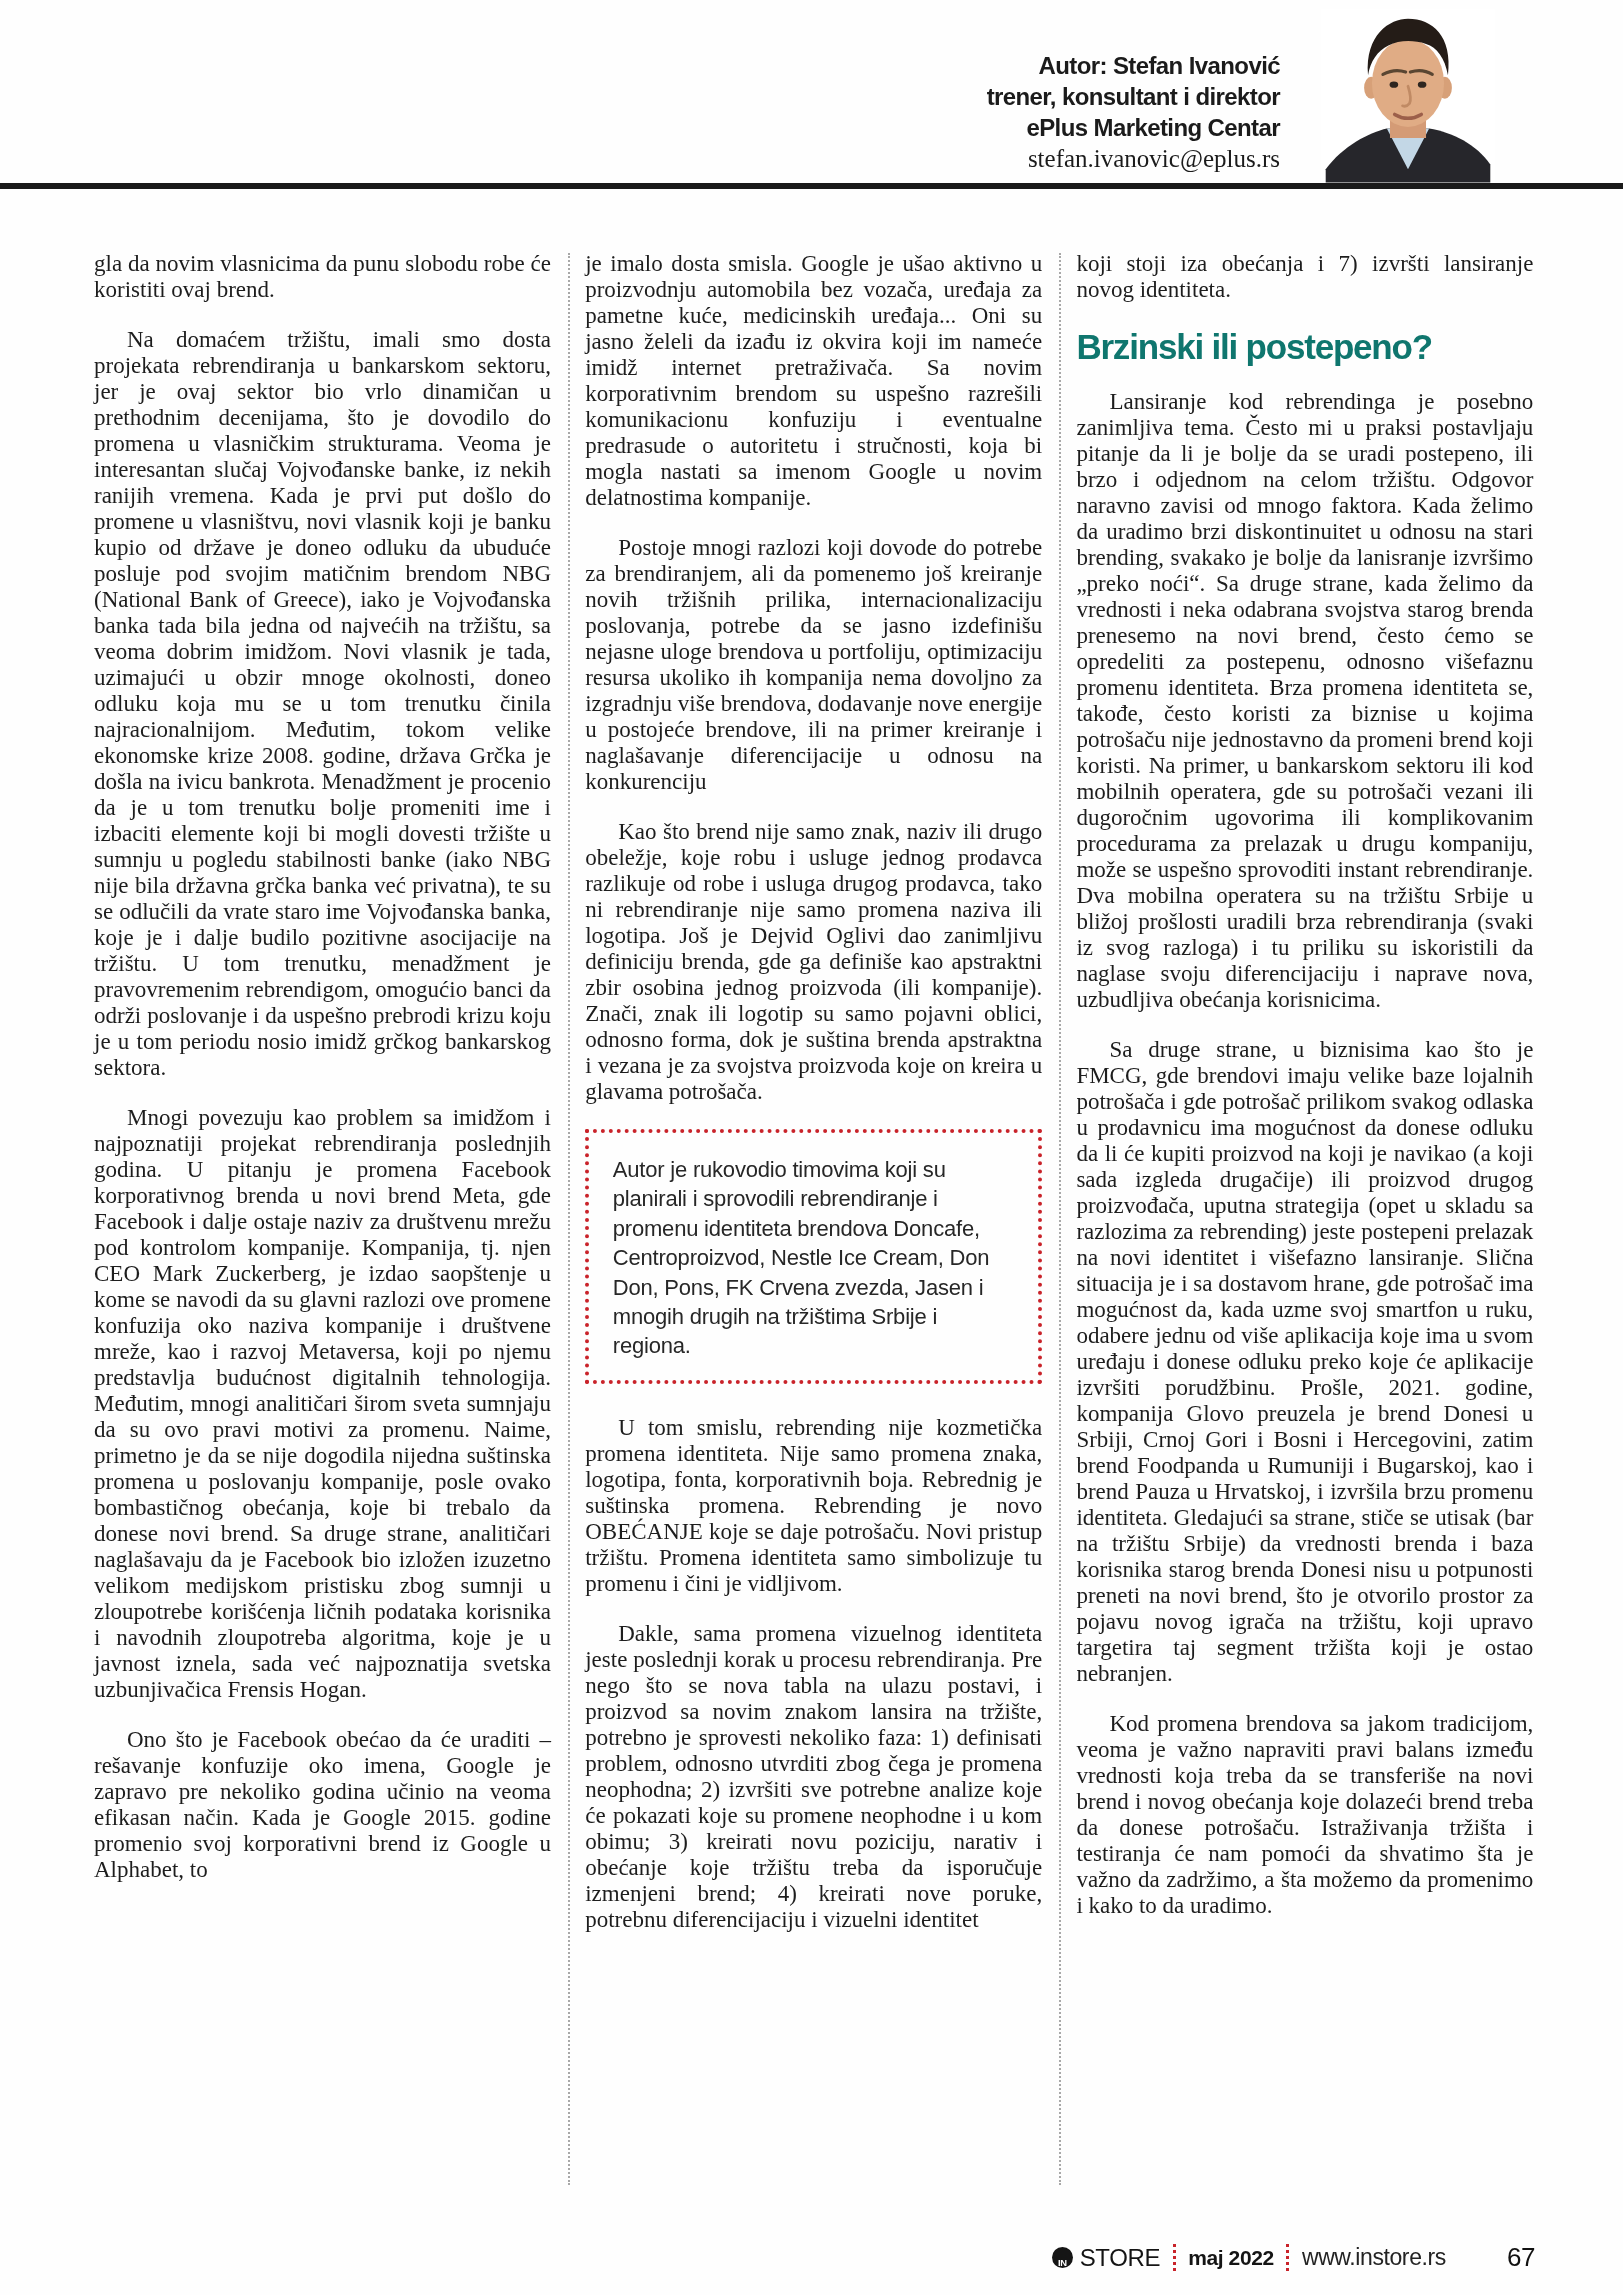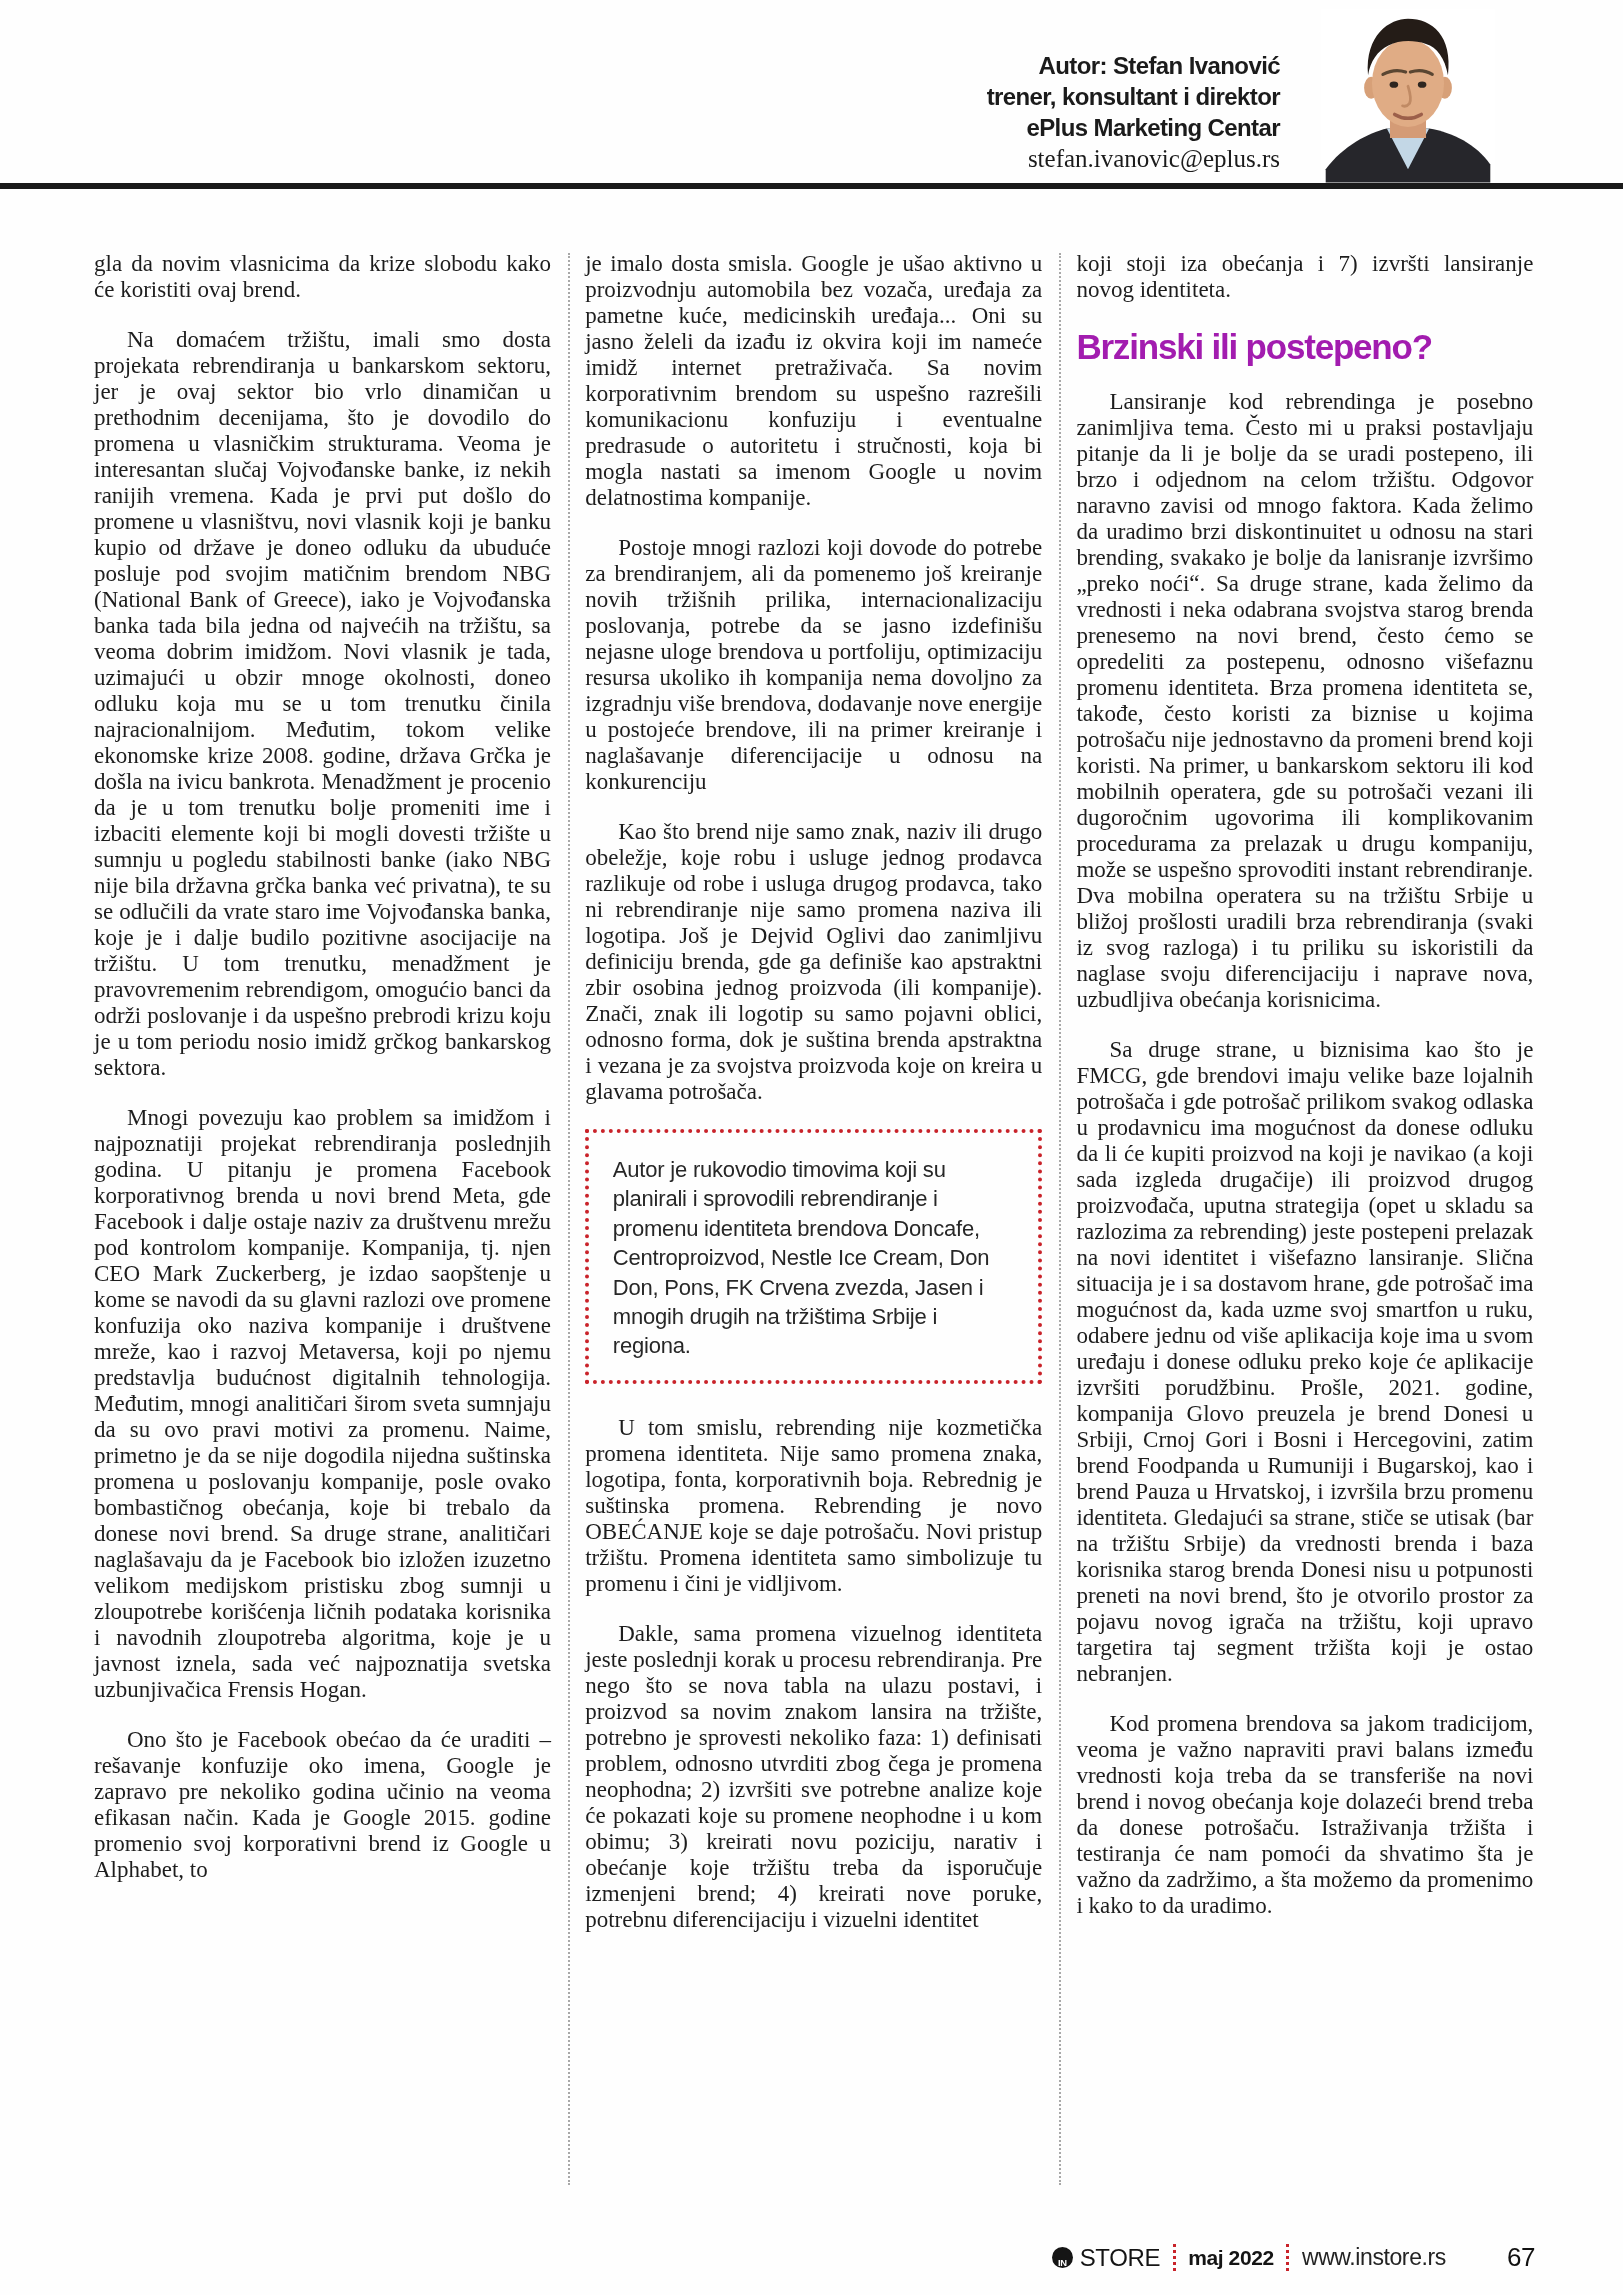--- a/index.html
+++ b/index.html
@@ -18,21 +18,21 @@
 
   
   main { position:absolute; top:251px; left:94px; width:1441px; display:flex; }
   .col { width:457px; }
   .colsep { width:0; border-left:2.4px dotted #a8a8a8; margin:1.6px 15.7px 0 16.5px; height:1932px; }
 
   .body-para { font-size:23px; line-height:26px; text-align:justify; text-indent:33px;
                color:#1d1d1d; margin:0 0 24px 0; hyphens:auto; }
   .body-para.no-indent { text-indent:0; }
   .col-heading { font-family:"Liberation Sans","DejaVu Sans",sans-serif; font-weight:700;
-                 font-size:35px; letter-spacing:-1.2px; color:#a21caf; margin:7.9px 0 22px 0; }
+                 font-size:35px; letter-spacing:-1.2px; color:#0f766e; margin:7.9px 0 22px 0; }
   .note-box { border:4.7px dotted #c9232a; padding:22px 20.4px 19px 23.6px; margin:4.7px 0 31px 0;
               font-family:"Liberation Sans","DejaVu Sans",sans-serif; font-size:22px;
               line-height:29.4px; color:#272727; letter-spacing:-0.2px; }
 
   
   footer { position:absolute; left:94px; right:88px; bottom:22px; display:flex;
            justify-content:flex-end; align-items:center;
            font-family:"Liberation Sans","DejaVu Sans",sans-serif; }
   .logo-circle { width:21px; height:21px; border-radius:50%; background:#151515; color:#ffffff;
                  display:flex; align-items:flex-end; justify-content:center; font-size:9.4px;
@@ -73,21 +73,21 @@
         <path d="M111 98 q 5 16 2 22 q -4 5 -9 3" stroke="#c08a64" stroke-width="3.5" fill="none" stroke-linecap="round"></path>
         <path d="M94 134 q 17 10 34 0" stroke="#9c5f4a" stroke-width="4.5" fill="none" stroke-linecap="round"></path>
       </svg>
     </div>
 
     <div class="header-rule"></div>
   </header>
 
   <main>
     <section class="col">
-        <p class="body-para no-indent">gla da novim vlasnicima da krize slobodu kako će koristiti ovaj brend.</p>
+        <p class="body-para no-indent">gla da novim vlasnicima da punu slobodu robe će koristiti ovaj brend.</p>
         <p class="body-para">Na domaćem tržištu, imali smo dosta projekata rebrendiranja u bankarskom sektoru, jer je ovaj sektor bio vrlo dinamičan u prethodnim decenijama, što je dovodilo do promena u vlasničkim strukturama. Veoma je interesantan slučaj Vojvođanske banke, iz nekih ranijih vremena. Kada je prvi put došlo do promene u vlasništvu, novi vlasnik koji je banku kupio od države je doneo odluku da ubuduće posluje pod svojim matičnim brendom NBG (National Bank of Greece), iako je Vojvođanska banka tada bila jedna od najvećih na tržištu, sa veoma dobrim imidžom. Novi vlasnik je tada, uzimajući u obzir mnoge okolnosti, doneo odluku koja mu se u tom trenutku činila najracionalnijom. Međutim, tokom velike ekonomske krize 2008. godine, država Grčka je došla na ivicu bankrota. Menadžment je procenio da je u tom trenutku bolje promeniti ime i izbaciti elemente koji bi mogli dovesti tržište u sumnju u pogledu stabilnosti banke (iako NBG nije bila državna grčka banka već privatna), te su se odlučili da vrate staro ime Vojvođanska banka, koje je i dalje budilo pozitivne asocijacije na tržištu. U tom trenutku, menadžment je pravovremenim rebrendigom, omogućio banci da održi poslovanje i da uspešno prebrodi krizu koju je u tom periodu nosio imidž grčkog bankarskog sektora.</p>
         <p class="body-para">Mnogi povezuju kao problem sa imidžom i najpoznatiji projekat rebrendiranja poslednjih godina. U pitanju je promena Facebook korporativnog brenda u novi brend Meta, gde Facebook i dalje ostaje naziv za društvenu mrežu pod kontrolom kompanije. Kompanija, tj. njen CEO Mark Zuckerberg, je izdao saopštenje u kome se navodi da su glavni razlozi ove promene konfuzija oko naziva kompanije i društvene mreže, kao i razvoj Metaversa, koji po njemu predstavlja budućnost digitalnih tehnologija. Međutim, mnogi analitičari širom sveta sumnjaju da su ovo pravi motivi za promenu. Naime, primetno je da se nije dogodila nijedna suštinska promena u poslovanju kompanije, posle ovako bombastičnog obećanja, koje bi trebalo da donese novi brend. Sa druge strane, analitičari naglašavaju da je Facebook bio izložen izuzetno velikom medijskom pristisku zbog sumnji u zloupotrebe korišćenja ličnih podataka korisnika i navodnih zloupotreba algoritma, koje je u javnost iznela, sada već najpoznatija svetska uzbunjivačica Frensis Hogan.</p>
         <p class="body-para">Ono što je Facebook obećao da će uraditi – rešavanje konfuzije oko imena, Google je zapravo pre nekoliko godina učinio na veoma efikasan način. Kada je Google 2015. godine promenio svoj korporativni brend iz Google u Alphabet, to</p>
       </section>
     <div class="colsep"></div>
     <section class="col">
         <p class="body-para no-indent">je imalo dosta smisla. Google je ušao aktivno u proizvodnju automobila bez vozača, uređaja za pametne kuće, medicinskih uređaja... Oni su jasno želeli da izađu iz okvira koji im nameće imidž internet pretraživača. Sa novim korporativnim brendom su uspešno razrešili komunikacionu konfuziju i eventualne predrasude o autoritetu i stručnosti, koja bi mogla nastati sa imenom Google u novim delatnostima kompanije.</p>
         <p class="body-para">Postoje mnogi razlozi koji dovode do potrebe za brendiranjem, ali da pomenemo još kreiranje novih tržišnih prilika, internacionalizaciju poslovanja, potrebe da se jasno izdefinišu nejasne uloge brendova u portfoliju, optimizaciju resursa ukoliko ih kompanija nema dovoljno za izgradnju više brendova, dodavanje nove energije u postojeće brendove, ili na primer kreiranje i naglašavanje diferencijacije u odnosu na konkurenciju</p>
         <p class="body-para">Kao što brend nije samo znak, naziv ili drugo obeležje, koje robu i usluge jednog prodavca razlikuje od robe i usluga drugog prodavca, tako ni rebrendiranje nije samo promena naziva ili logotipa. Još je Dejvid Oglivi dao zanimljivu definiciju brenda, gde ga definiše kao apstraktni zbir osobina jednog proizvoda (ili kompanije). Znači, znak ili logotip su samo pojavni oblici, odnosno forma, dok je suština brenda apstraktna i vezana je za svojstva proizvoda koje on kreira u glavama potrošača.</p>
         <div class="note-box">Autor je rukovodio timovima koji su planirali i sprovodili rebrendiranje i promenu identiteta brendova Doncafe, Centroproizvod, Nestle Ice Cream, Don Don, Pons, FK Crvena zvezda, Jasen i mnogih drugih na tržištima Srbije i regiona.</div>

